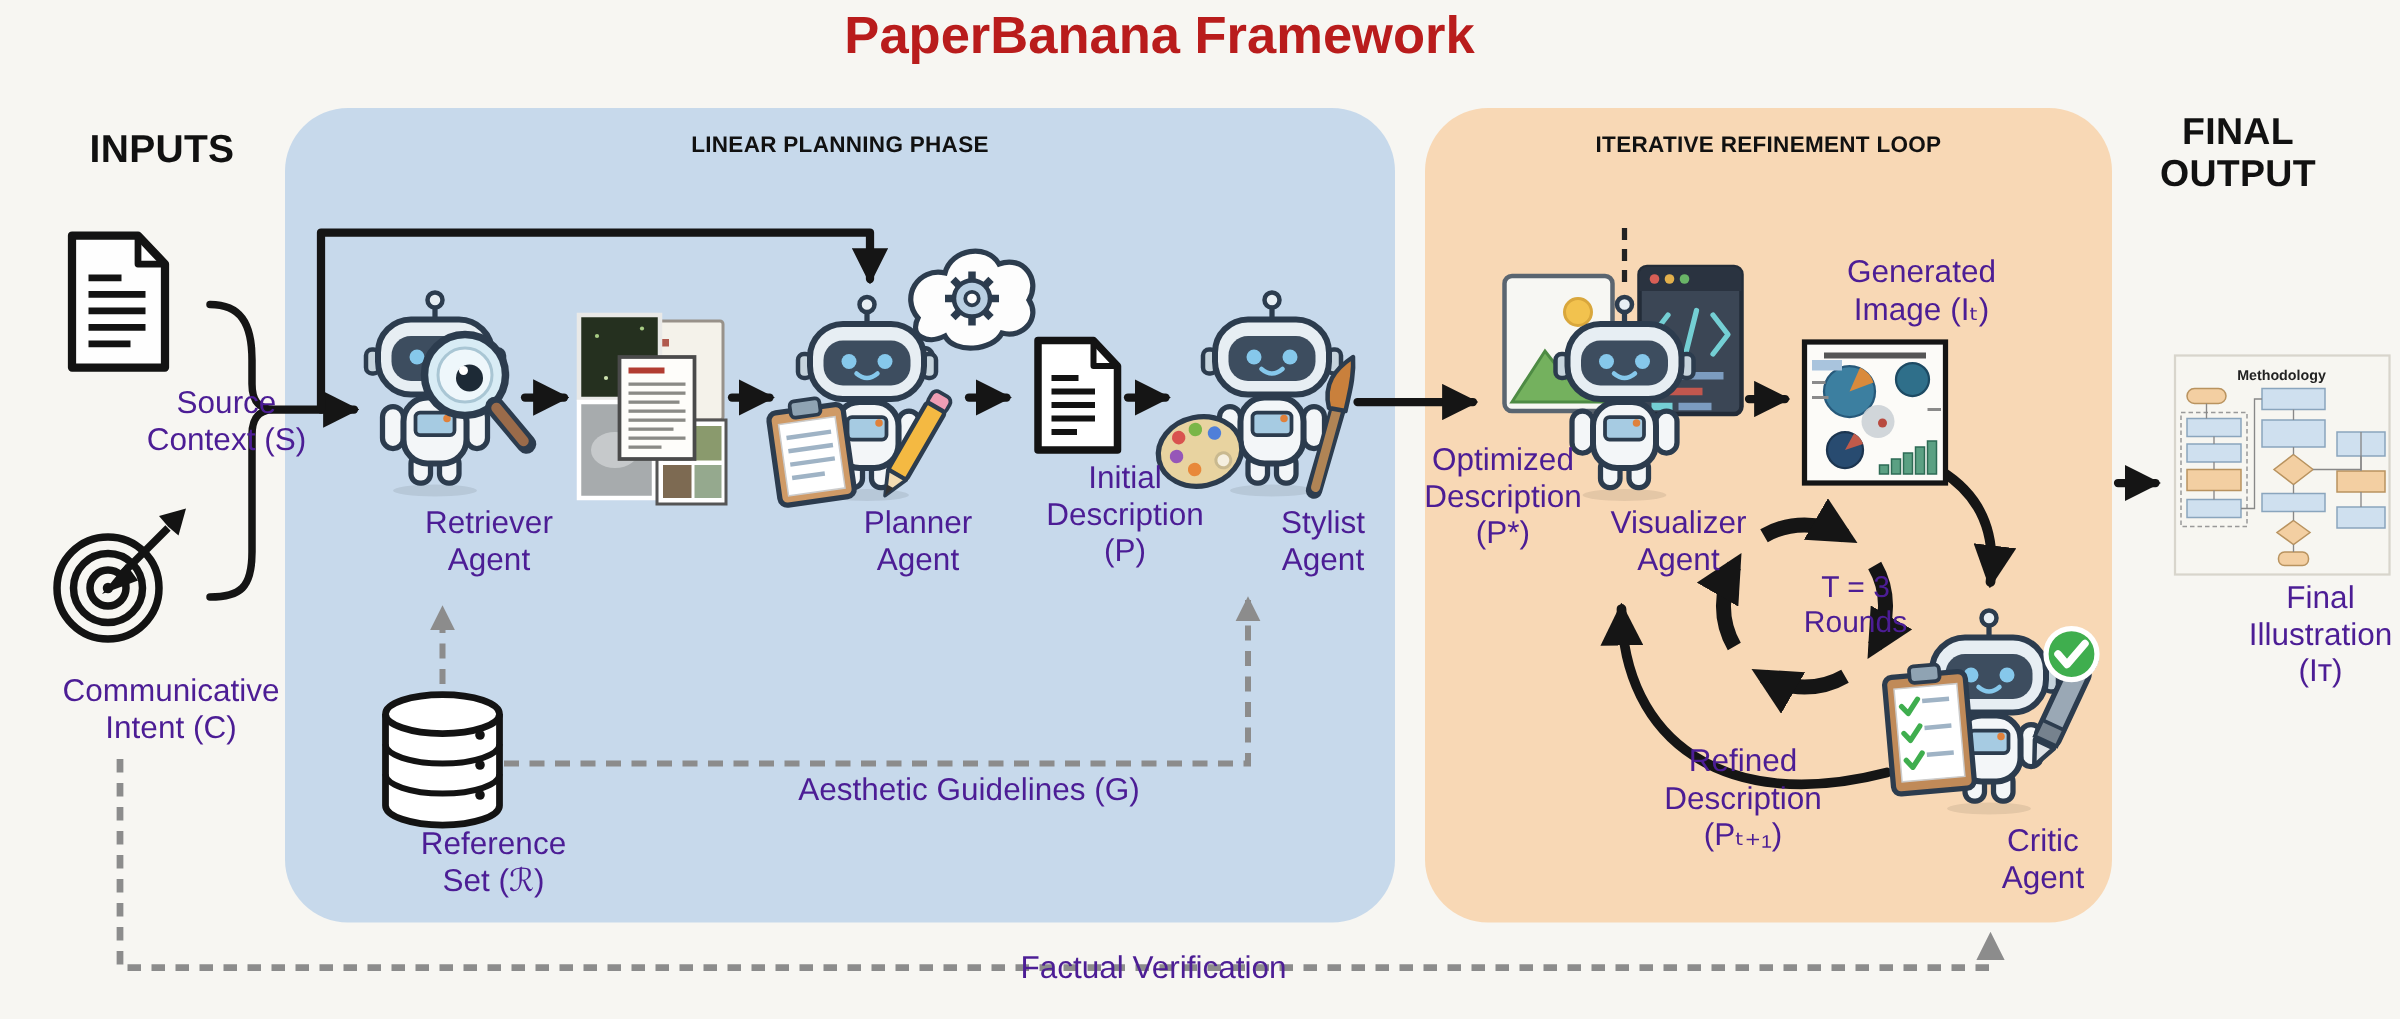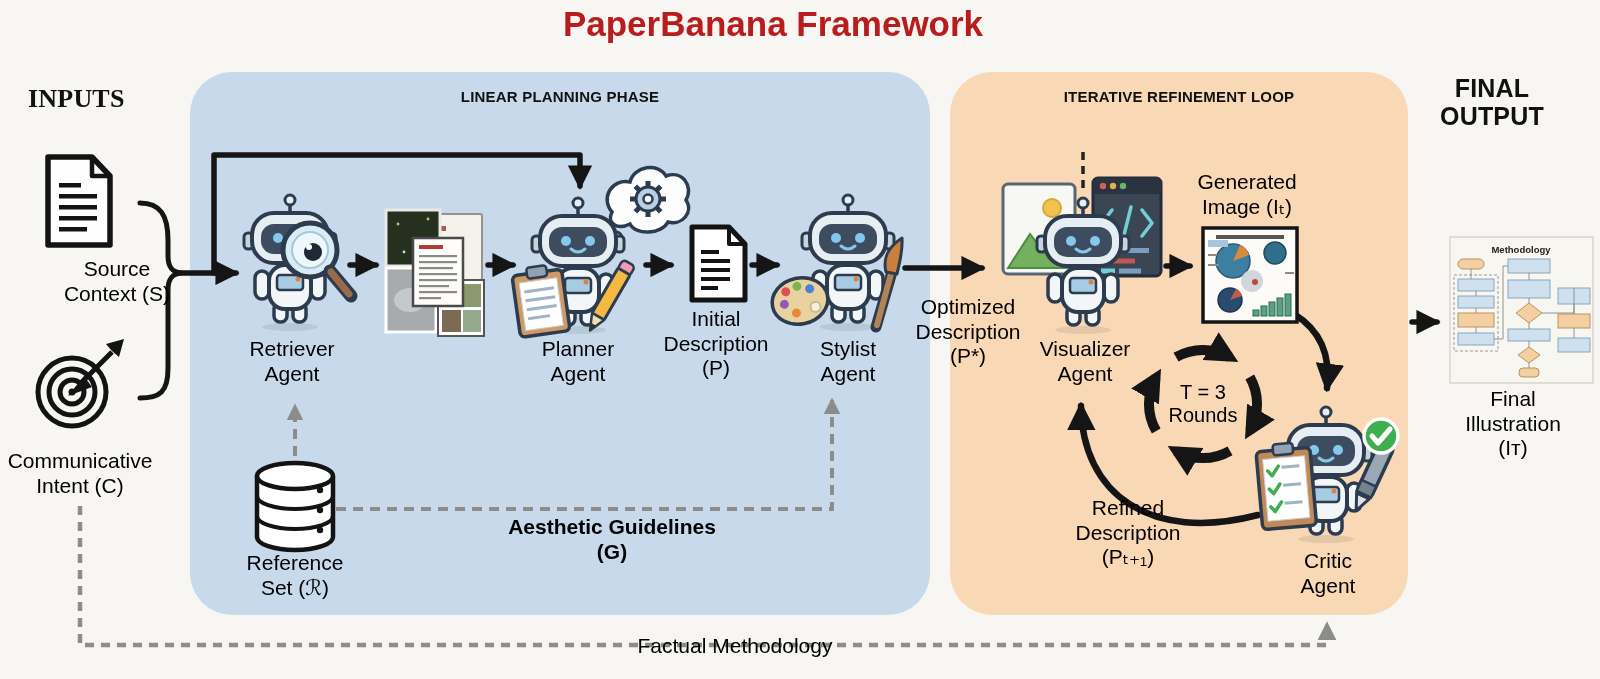--- a/index.html
+++ b/index.html
@@ -2,39 +2,39 @@
 <html><head>
 <meta charset="utf-8">
 <style>
   html,body{margin:0;padding:0;}
   body{font-family:"Liberation Sans","DejaVu Sans",sans-serif;background:#e9e8e5;}
   #canvas{position:relative;width:1600px;height:679px;background:#f7f6f2;overflow:hidden;}
   .phase-box{position:absolute;border-radius:42px;}
   #planning-box{left:190px;top:72px;width:740px;height:543px;background:#c7d9eb;}
   #refinement-box{left:950px;top:72px;width:458px;height:543px;background:#f8d8b5;}
   #overlay{position:absolute;left:0;top:0;pointer-events:none;}
-  .lbl{position:absolute;font-size:21px;line-height:1.17;color:#000000;text-align:center;
-       white-space:pre-line;width:170px;}
+  .lbl{position:absolute;font-size:21px;line-height:1.17;color:#4c1d95;text-align:center;
+       white-space:pre-line;width:170px;margin-left:34px;}
   .hdr{position:absolute;font-weight:bold;font-size:15px;color:#111;text-align:center;
        white-space:pre-line;letter-spacing:.2px;}
   #main-title{position:absolute;left:473px;top:4px;width:600px;text-align:center;
        font-size:35px;font-weight:bold;color:#b91c1c;}
-  #inputs-header{left:28px;top:84px;width:160px;text-align:left;font-size:26px;font-family:Liberation Serif, serif;}
+  #inputs-header{left:28px;top:84px;width:160px;text-align:center;font-size:26px;}
   #planning-header{left:190px;top:88px;width:740px;}
   #refinement-header{left:950px;top:88px;width:458px;}
   #final-output-header{left:1407px;top:74px;width:170px;font-size:25px;line-height:1.12;}
   #source-label{left:0px;top:257px;padding-left:32px;}
   #communicative-label{left:-5px;top:449px;}
   #retriever-label{left:207px;top:337px;}
   #examples-label{left:348px;top:337px;}
   #planner-label{left:493px;top:337px;}
   #initial-label{left:631px;top:307px;}
   #stylist-label{left:763px;top:337px;}
   #reference-label{left:210px;top:551px;}
-  #aesthetic-label{left:492px;top:515px;width:240px;font-weight:bold;}
+  #aesthetic-label{left:492px;top:515px;width:240px;}
   #optimized-label{left:883px;top:295px;}
   #visualizer-label{left:1000px;top:337px;}
   #generated-label{left:1162px;top:170px;}
   #loop-label{left:1118px;top:381px;font-size:20px;line-height:1.15;}
   #refined-label{left:1043px;top:496px;}
   #critic-label{left:1243px;top:549px;}
   #final-illustration-label{left:1428px;top:387px;}
   #factual-label{left:615px;top:634px;width:240px;}
 </style>
 </head>
@@ -388,14 +388,14 @@
 Rounds</div>
   <div class="lbl" id="refined-label">Refined
 Description
 (Pₜ₊₁)</div>
   <div class="lbl" id="critic-label">Critic
 Agent</div>
 
   <div class="lbl" id="final-illustration-label">Final
 Illustration
 (Iᴛ)</div>
-  <div class="lbl" id="factual-label">Factual Methodology</div>
+  <div class="lbl" id="factual-label">Factual Verification</div>
 </div>
 
 </body></html>

